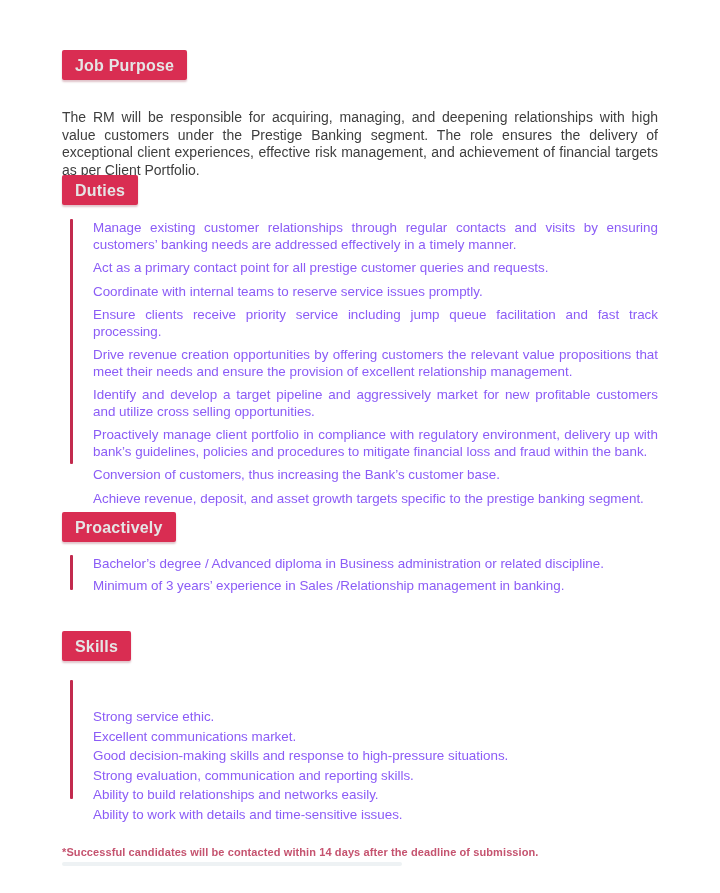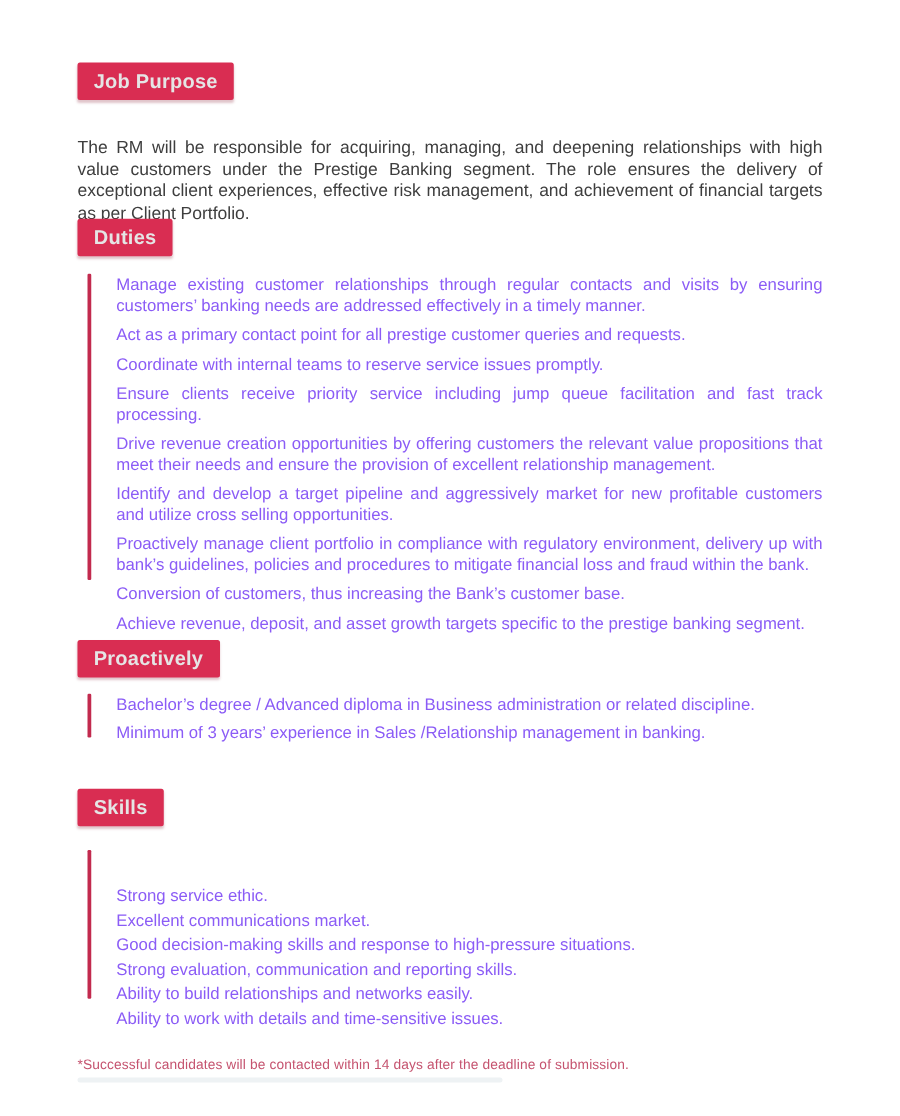--- a/index.html
+++ b/index.html
@@ -76,21 +76,21 @@
   .vline-duties { left: 70px; top: 219px; height: 245px; }
   .vline-requirements { left: 70px; top: 555px; height: 35px; }
   .vline-skills { left: 70px; top: 680px; height: 119px; }
 
   .footnote {
     position: absolute;
     left: 62px;
     top: 846px;
     width: 600px;
     font-size: 11px;
-    font-weight: 400;
+    font-weight: 700;
     color: #c5536f;
     letter-spacing: 0.1px;
   }
 
   .artifact-line {
     position: absolute;
     left: 62px;
     top: 862px;
     width: 340px;
     height: 4px;

